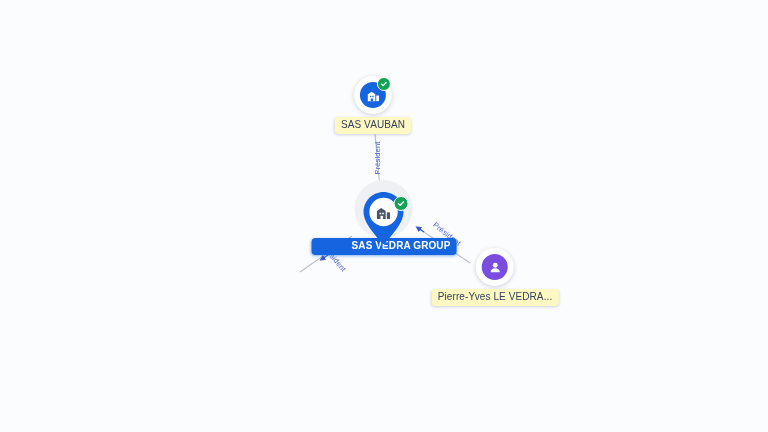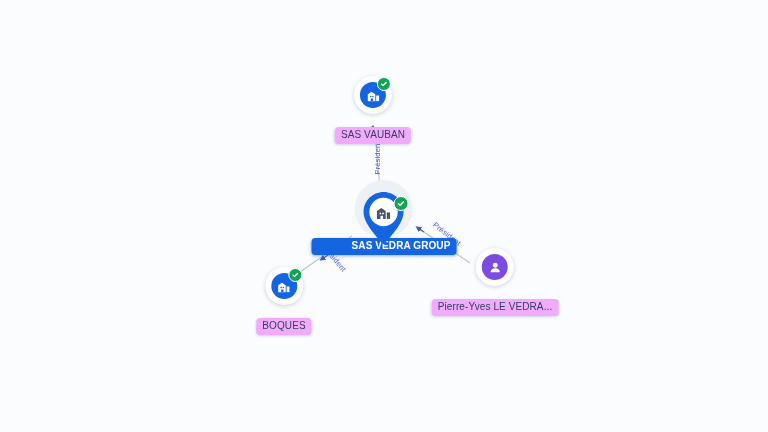--- a/index.html
+++ b/index.html
@@ -102,22 +102,22 @@
     transform: translate(-50%, -50%);
     width: 58px;
     height: 58px;
     border-radius: 50%;
     background: #eef0f4;
   }
   .pin-shape { position: relative; }
 
   
   .node-label {
-    margin-top: 13px;
-    background: #f0abfc;
+    margin-top: 3px;
+    background: #fef9c3;
     border-radius: 4px;
     padding: 2px 6px 3px 6px;
     font-size: 10px;
     line-height: 12px;
     color: #33405e;
     white-space: nowrap;
     box-shadow: 0 1px 3px rgba(35, 50, 90, 0.2);
     letter-spacing: 0.1px;
   }
   .node-label.selected {
@@ -219,40 +219,20 @@
       </div>
       <div class="check-badge" style="right:6px; top:6px; width:13px; height:13px;">
         <svg width="9" height="9" viewBox="0 0 12 12">
           <path d="M2.6 6.2 L4.8 8.4 L9.3 3.7" stroke="#ffffff" stroke-width="1.9" fill="none" stroke-linecap="round" stroke-linejoin="round"></path>
         </svg>
       </div>
     </div>
     <div class="node-label selected">SAS VEDRA GROUP</div>
   </div>
 
-  <div class="node" style="left:284px; top:267px;">
-    <div class="disc-wrap">
-      <div class="disc-halo"></div>
-      <div class="disc company">
-        <svg width="15" height="15" viewBox="0 0 24 24" fill="none">
-          <path d="M3 21 V10 L9 6 L15 10 V21 Z" fill="#ffffff"></path>
-          <rect x="16.5" y="12" width="4.5" height="9" fill="#ffffff"></rect>
-          <rect x="6.6" y="12.5" width="2.2" height="2.2" fill="#1565e0"></rect>
-          <rect x="10.2" y="12.5" width="2.2" height="2.2" fill="#1565e0"></rect>
-          <rect x="7.8" y="16.8" width="3.6" height="4.2" fill="#1565e0"></rect>
-        </svg>
-      </div>
-      <div class="check-badge">
-        <svg width="8" height="8" viewBox="0 0 12 12">
-          <path d="M2.6 6.2 L4.8 8.4 L9.3 3.7" stroke="#ffffff" stroke-width="1.9" fill="none" stroke-linecap="round" stroke-linejoin="round"></path>
-        </svg>
-      </div>
-    </div>
-    <div class="node-label">BOQUES</div>
-  </div>
 
   <div class="node" style="left:495px; top:248px;">
     <div class="disc-wrap">
       <div class="disc-halo"></div>
       <div class="disc person">
         <svg width="15" height="15" viewBox="0 0 24 24">
           <circle cx="12" cy="8.4" r="3.9" fill="#ffffff"></circle>
           <path d="M4.6 19.4 C4.6 15.4 8 13.2 12 13.2
                    C16 13.2 19.4 15.4 19.4 19.4 Z" fill="#ffffff"></path>
         </svg>

